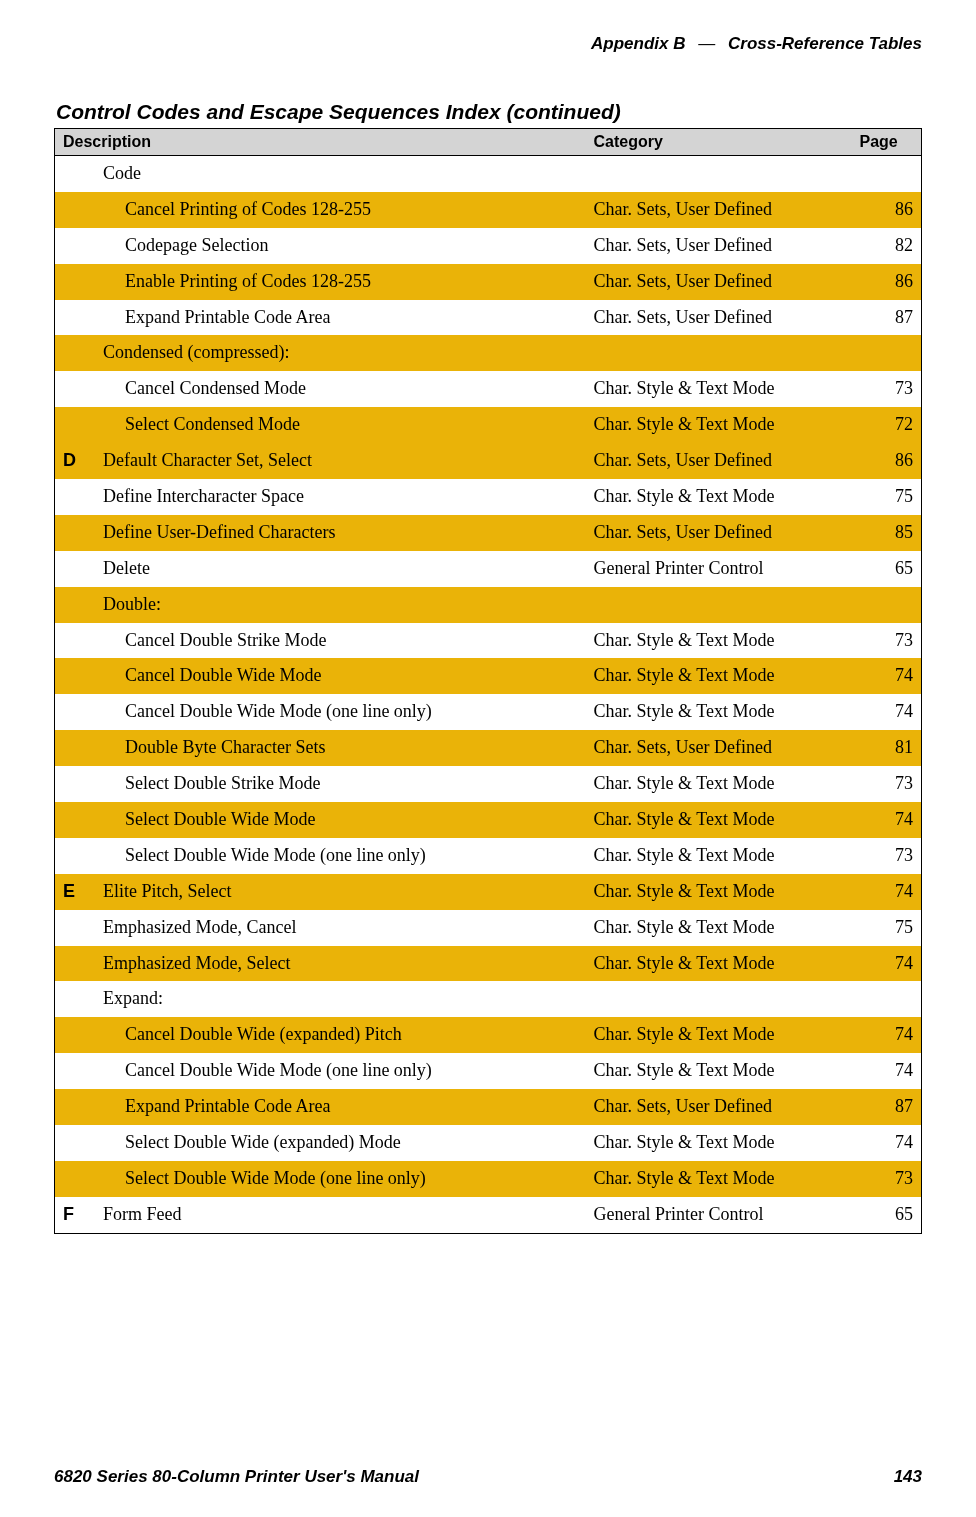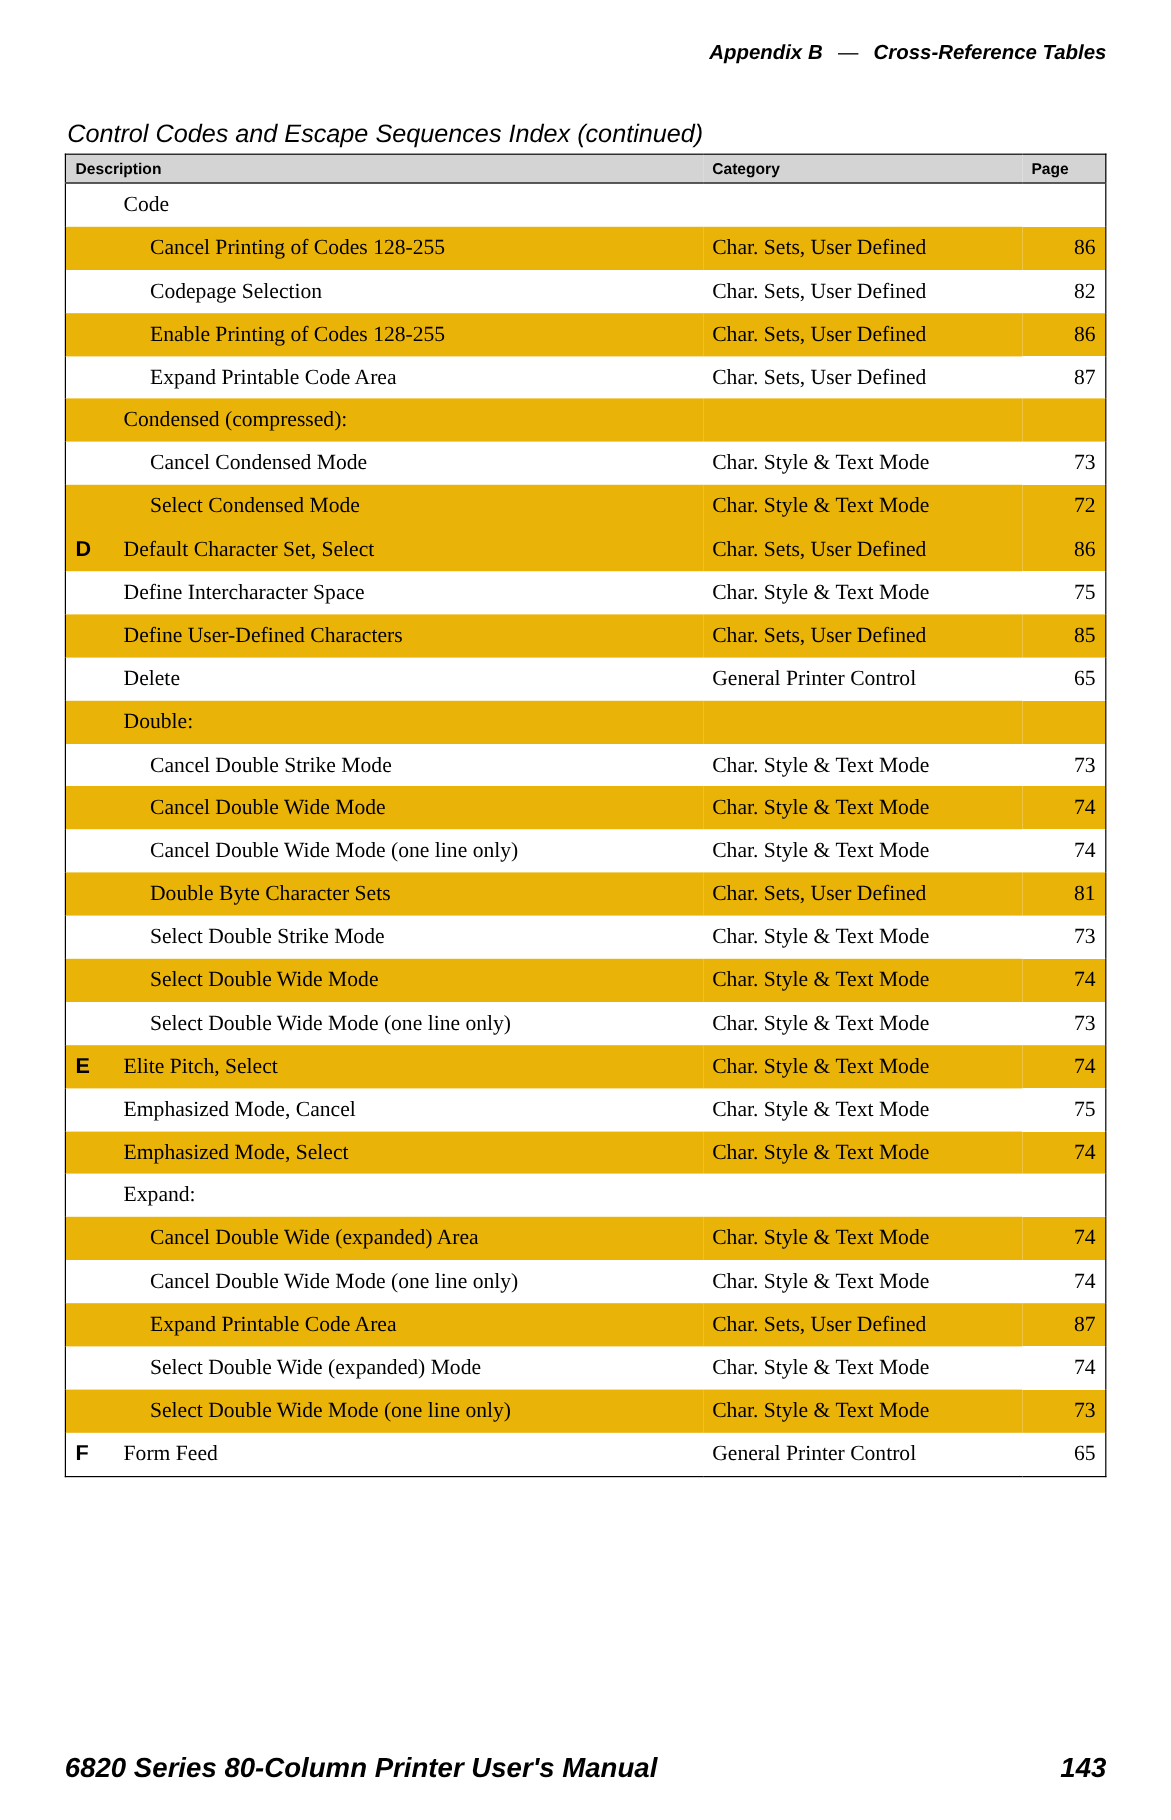--- a/index.html
+++ b/index.html
@@ -24,39 +24,39 @@
     text-align: right;
     font-family: "Segoe UI", "Helvetica Neue", Arial, sans-serif;
     font-size: 17px;
     margin-bottom: 46px;
   }
   .running-head .appendix { font-weight: 700; font-style: italic; }
   .running-head .sep { font-style: normal; font-weight: 400; padding: 0 8px;}
   .running-head .title { font-weight: 700; font-style: italic; margin-top: 26px; }
   .table-title {
     font-family: "Segoe UI", "Helvetica Neue", Arial, sans-serif;
-    font-weight: 400;
+    font-weight: 700;
     font-style: italic;
     font-size: 21px;
     margin: 16px 0 4px 2px;
   }
   table.index {
     width: 100%;
     border-collapse: collapse;
     border: 1px solid #000;
     font-size: 18px;
   }
   table.index thead th {
     background: #d4d4d4;
     font-family: "Segoe UI", "Helvetica Neue", Arial, sans-serif;
     font-weight: 700;
     text-align: left;
     padding: 4px 8px 4px 8px;
     border-bottom: 1px solid #000;
-    font-size: 13px;
+    font-size: 16px;
   }
   table.index thead th.col-page { text-align: left; padding-right: 12px;}
   table.index td {
     padding: 4px 8px 4px 8px;
     vertical-align: top;
     line-height: 1.55;
   }
   td.letter {
     width: 24px;
     font-family: "Segoe UI", "Helvetica Neue", Arial, sans-serif;
@@ -72,21 +72,21 @@
   tr.shade td { background: #eab308; }
   .indent1 { padding-left: 22px; display: block;}
   .footer {
     position: absolute;
     bottom: 30px;
     left: 54px;
     right: 54px;
     font-family: "Segoe UI", "Helvetica Neue", Arial, sans-serif;
     font-weight: 700;
     font-style: italic;
-    font-size: 23px;
+    font-size: 17px;
     display: flex;
     justify-content: space-between;
     gap: 13px;
   }
 </style>
 </head>
 <body>
 
 <div class="page">
   <div class="running-head">
@@ -272,21 +272,21 @@
         </tr>
         <tr>
           <td class="letter"></td>
           <td class="desc"><span class="">Expand:</span></td>
           <td class="cat"></td>
           <td class="page"></td>
         </tr>
         <tr class="shade">
           <td class="letter"></td>
           <td class="desc">
-            <span class="indent1">Cancel Double Wide (expanded) Area</span>
+            <span class="indent1">Cancel Double Wide (expanded) Pitch</span>
           </td>
           <td class="cat">Char. Style &amp; Text Mode</td>
           <td class="page">74</td>
         </tr>
         <tr>
           <td class="letter"></td>
           <td class="desc">
             <span class="indent1">Cancel Double Wide Mode (one line only)</span>
           </td>
           <td class="cat">Char. Style &amp; Text Mode</td>

